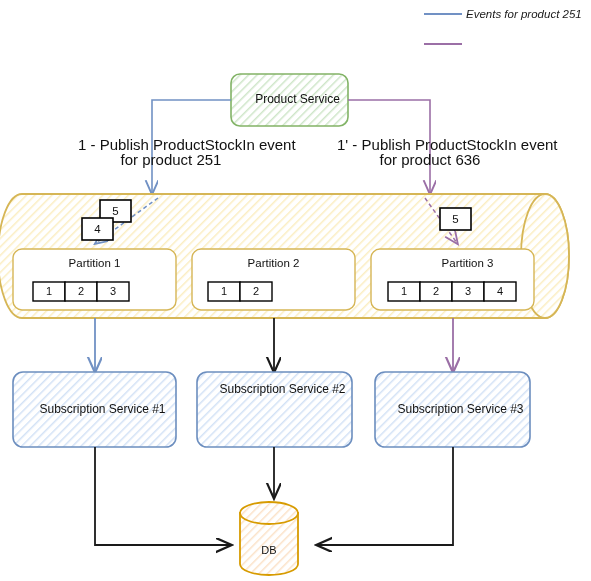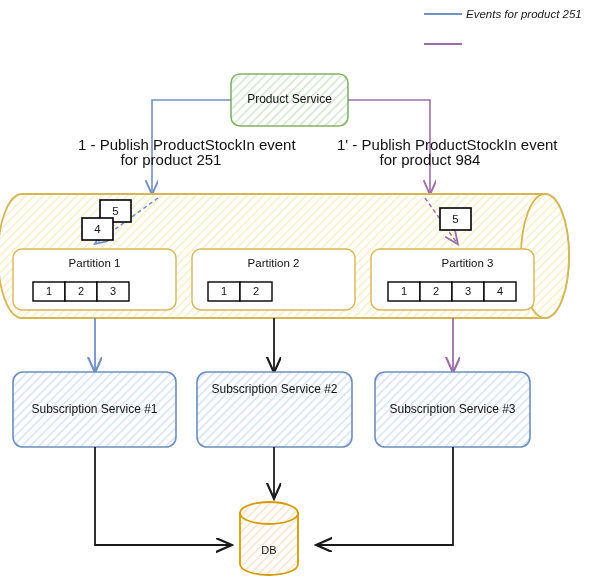--- a/index.html
+++ b/index.html
@@ -9,21 +9,21 @@
     color:#000000;
   }
   #canvas{position:absolute;left:0;top:0;width:591px;height:581px;}
   svg.layer{position:absolute;left:0;top:0;width:591px;height:581px;overflow:visible;}
   .txt{position:absolute;text-align:center;white-space:pre;line-height:1.25;}
 
   
   .legend-label{font-size:11.5px;color:#1a1a1a;text-align:left;font-style:italic;}
 
   
-  .node-label{font-size:12px;color:#111111;}
+  .node-label{font-size:12px;color:#111111;padding-left:8px;}
   .small-num{font-size:11.5px;color:#111;}
   .partition-title{font-size:11.5px;color:#111;}
   .cell-num{font-size:11px;color:#111;}
   .step-label{font-size:15px;color:#111;}
   .db-label{font-size:11px;color:#111;}
 </style>
 </head>
 <body>
 
 <div id="canvas">
@@ -116,21 +116,21 @@
     <ellipse cx="269" cy="513" rx="29" ry="11" fill="url(#hatchOrange)" stroke="#d79b00" stroke-width="1.8"></ellipse>
   </svg>
 
   <div class="txt legend-label" style="left:466px;top:7px;width:125px;">Events for product 251</div>
 
   <div class="txt node-label" style="left:231px;top:92px;width:117px;">Product Service</div>
 
   <div class="txt step-label" style="left:78px;top:136px;width:186px;">1 - Publish ProductStockIn event</div>
   <div class="txt step-label" style="left:78px;top:151px;width:186px;">for product 251</div>
   <div class="txt step-label" style="left:337px;top:136px;width:186px;">1' - Publish ProductStockIn event</div>
-  <div class="txt step-label" style="left:337px;top:151px;width:186px;">for product 984</div>
+  <div class="txt step-label" style="left:337px;top:151px;width:186px;">for product 636</div>
 
   <div class="txt small-num" style="left:100px;top:204px;width:31px;">5</div>
   <div class="txt small-num" style="left:82px;top:222px;width:31px;">4</div>
   <div class="txt small-num" style="left:440px;top:212px;width:31px;">5</div>
 
   <div class="txt partition-title" style="left:13px;top:256px;width:163px;">Partition 1</div>
   <div class="txt partition-title" style="left:192px;top:256px;width:163px;">Partition 2</div>
   <div class="txt partition-title" style="left:371px;top:256px;width:193px;">Partition 3</div>
 
   <div class="txt cell-num" style="left:33px;top:285px;width:32px;">1</div>

